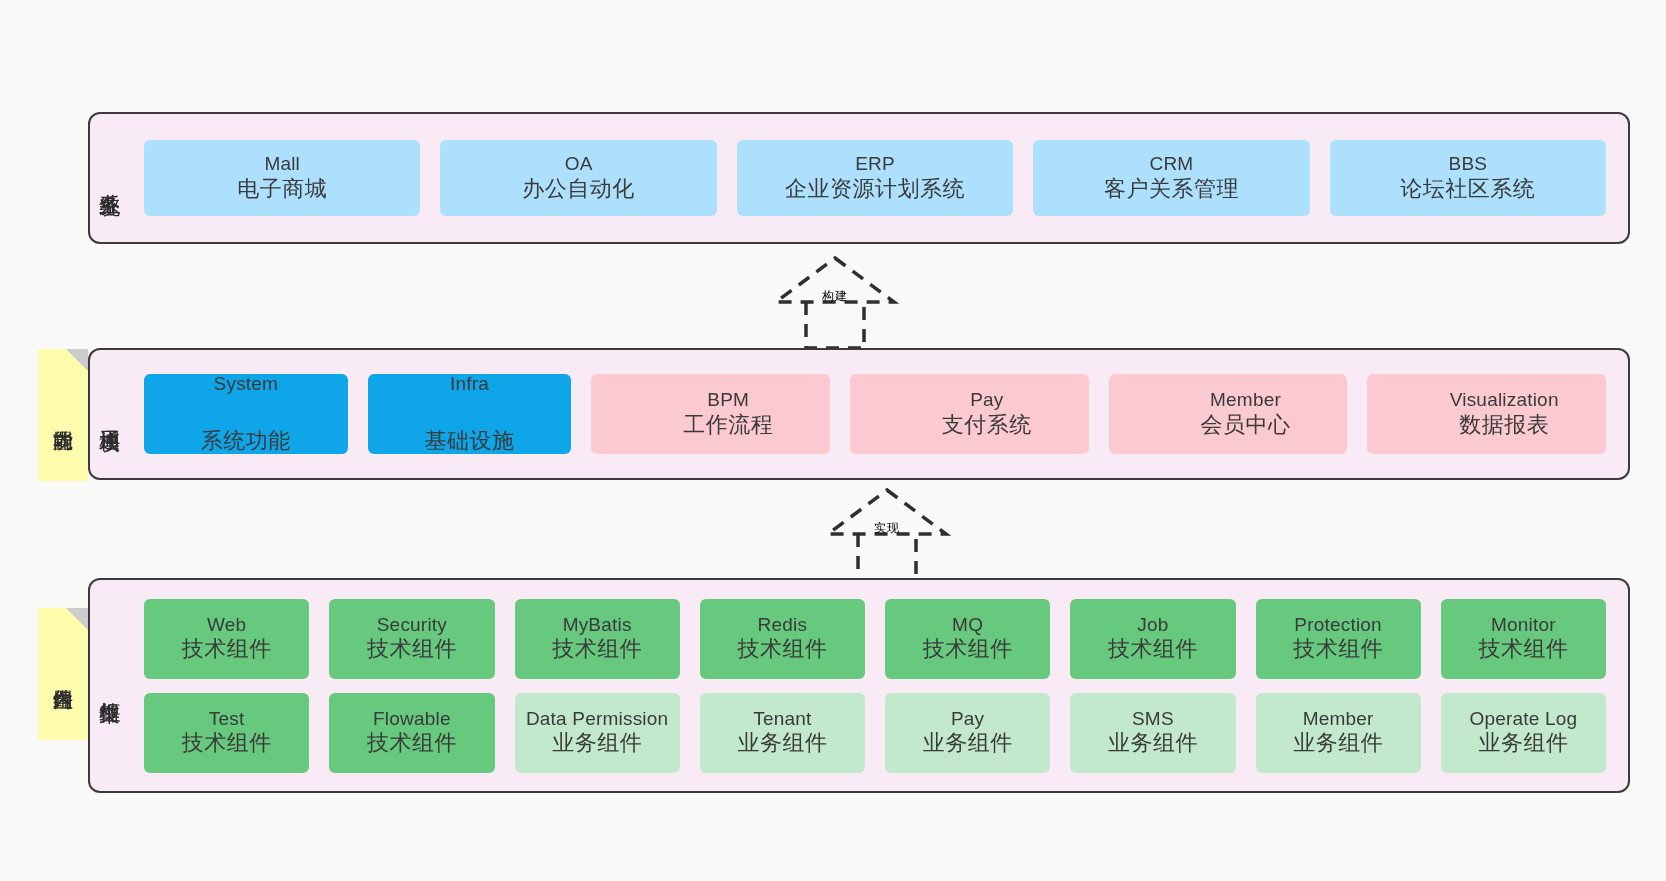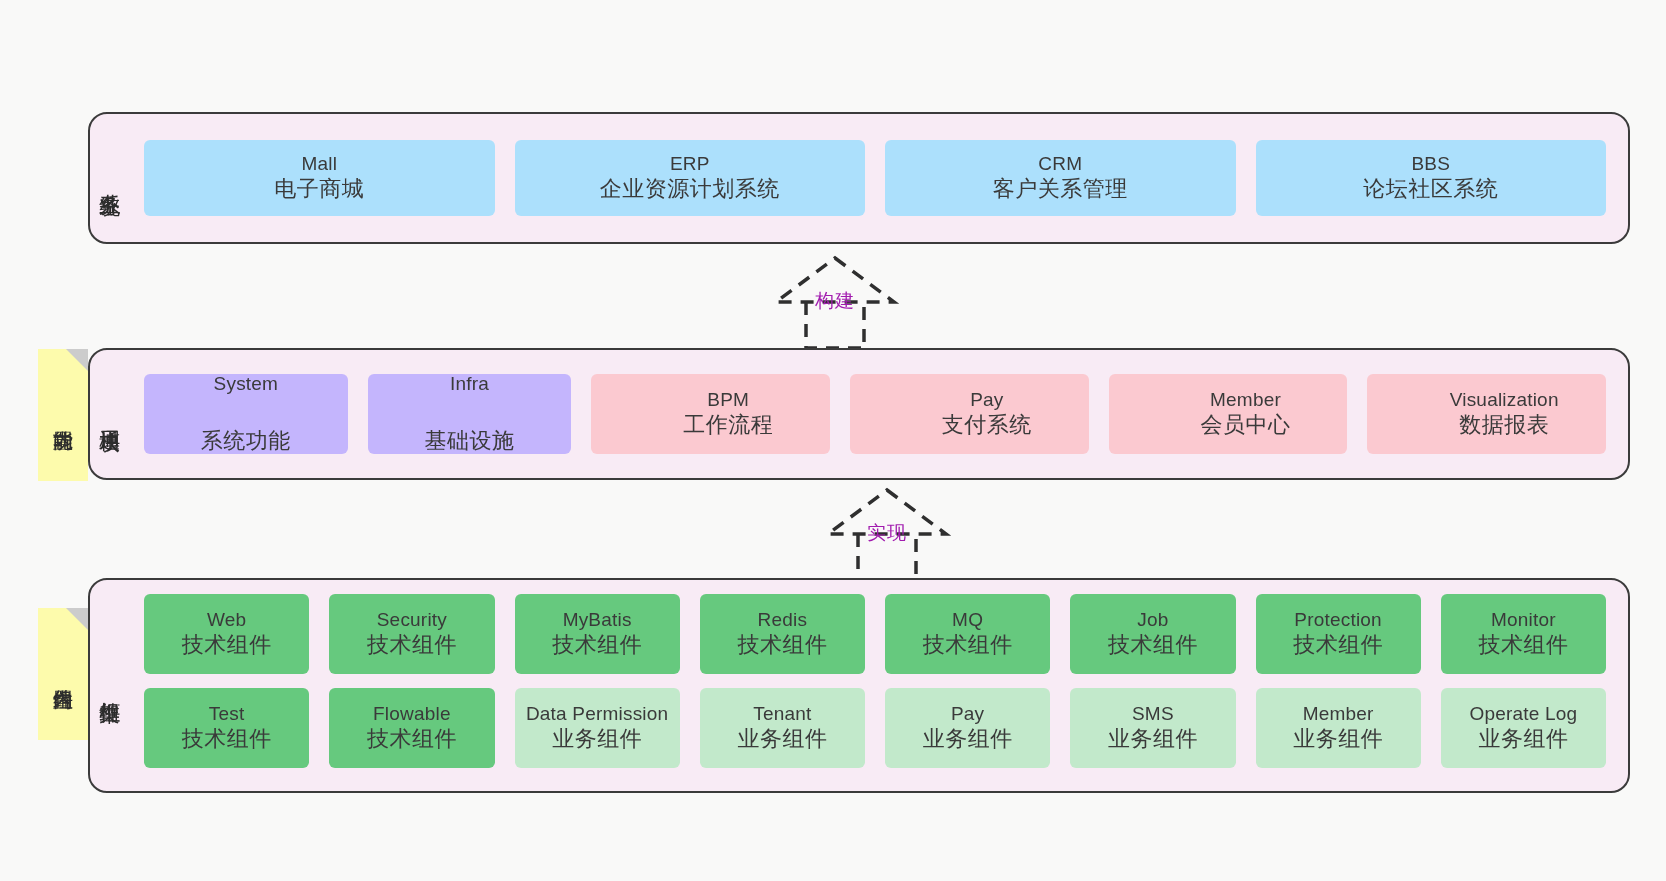--- a/index.html
+++ b/index.html
@@ -19,21 +19,21 @@
   .canvas {
     position: absolute;
     inset: 0;
   }
 
   
   .panel {
     position: absolute;
     background: #f8ebf5;
     border: 2.5px solid #3b3b3b;
-    border-radius: 19px;
+    border-radius: 12px;
     box-sizing: border-box;
     display: flex;
     align-items: stretch;
   }
 
   .row-label {
     flex: 0 0 auto;
     width: 40px;
     display: flex;
     align-items: center;
@@ -51,20 +51,21 @@
   .cards {
     flex: 1 1 auto;
     display: flex;
     align-items: center;
     gap: 0;
     padding: 0 12px 0 4px;
   }
 
   .cards.two-row {
     flex-direction: column;
+    justify-content: center;
     gap: 14px;
     padding: 14px 12px 14px 4px;
   }
 
   .card-row {
     display: flex;
     width: 100%;
     gap: 0;
   }
 
@@ -107,21 +108,21 @@
   
   #panel-modules {
     left: 88px;
     top: 348px;
     width: 1542px;
     height: 132px;
   }
   #panel-modules .card {
     height: 80px;
   }
-  .c-red     { background: #c4b5fd; gap: 32px; }
+  .c-red     { background: #0ea5e9; gap: 32px; }
   .c-pink    { background: #fbc9d0; padding-left: 35px; }
 
   
   #panel-framework {
     left: 88px;
     top: 578px;
     width: 1542px;
     height: 215px;
   }
   #panel-framework .card {
@@ -170,41 +171,45 @@
   #uml-impl   { left: 812px; top: 484px; }
 
   .uml svg { display: block; overflow: visible; }
 
   .uml .edge-label {
     position: absolute;
     left: 0;
     right: 0;
     top: 36px;
     text-align: center;
-    font-size: 19px;
-    color: #a21caf;
+    font-size: 12px;
+    color: #000000;
     letter-spacing: 1px;
     background: transparent;
     pointer-events: none;
   }
 </style>
 </head>
 <body>
 
 <div class="canvas">
 
   <div class="panel" id="panel-business">
     <div class="row-label">业务系统</div>
     <div class="cards">
 
       <div class="card">
         <span class="title">Mall</span>
         <span class="sub">电子商城</span>
       </div>
 
+      <div class="card">
+        <span class="title">OA</span>
+        <span class="sub">办公自动化</span>
+      </div>
 
       <div class="card">
         <span class="title">ERP</span>
         <span class="sub">企业资源计划系统</span>
       </div>
 
       <div class="card">
         <span class="title">CRM</span>
         <span class="sub">客户关系管理</span>
       </div>

